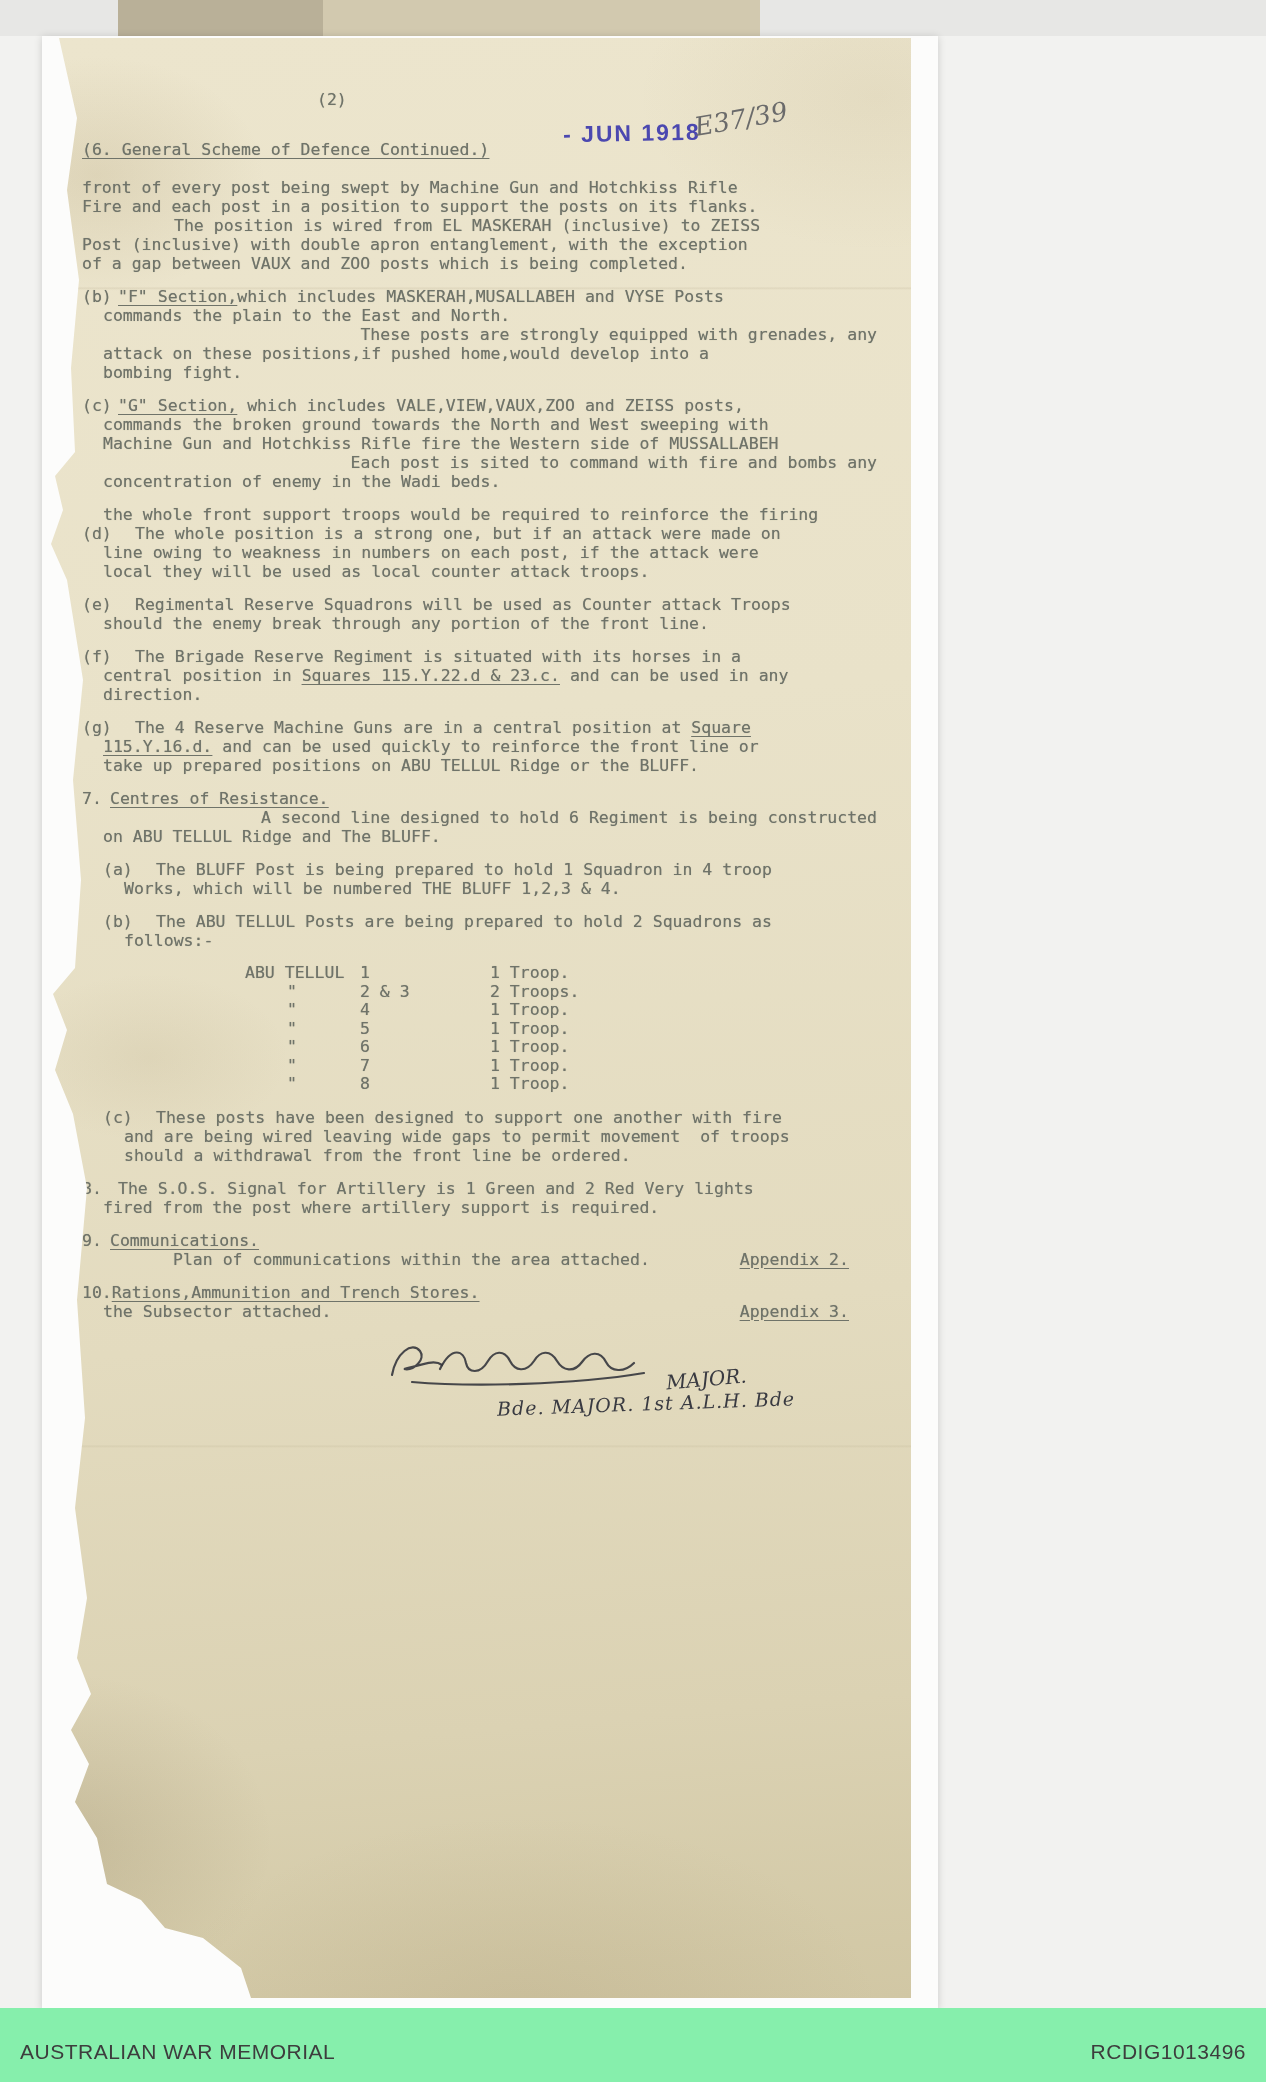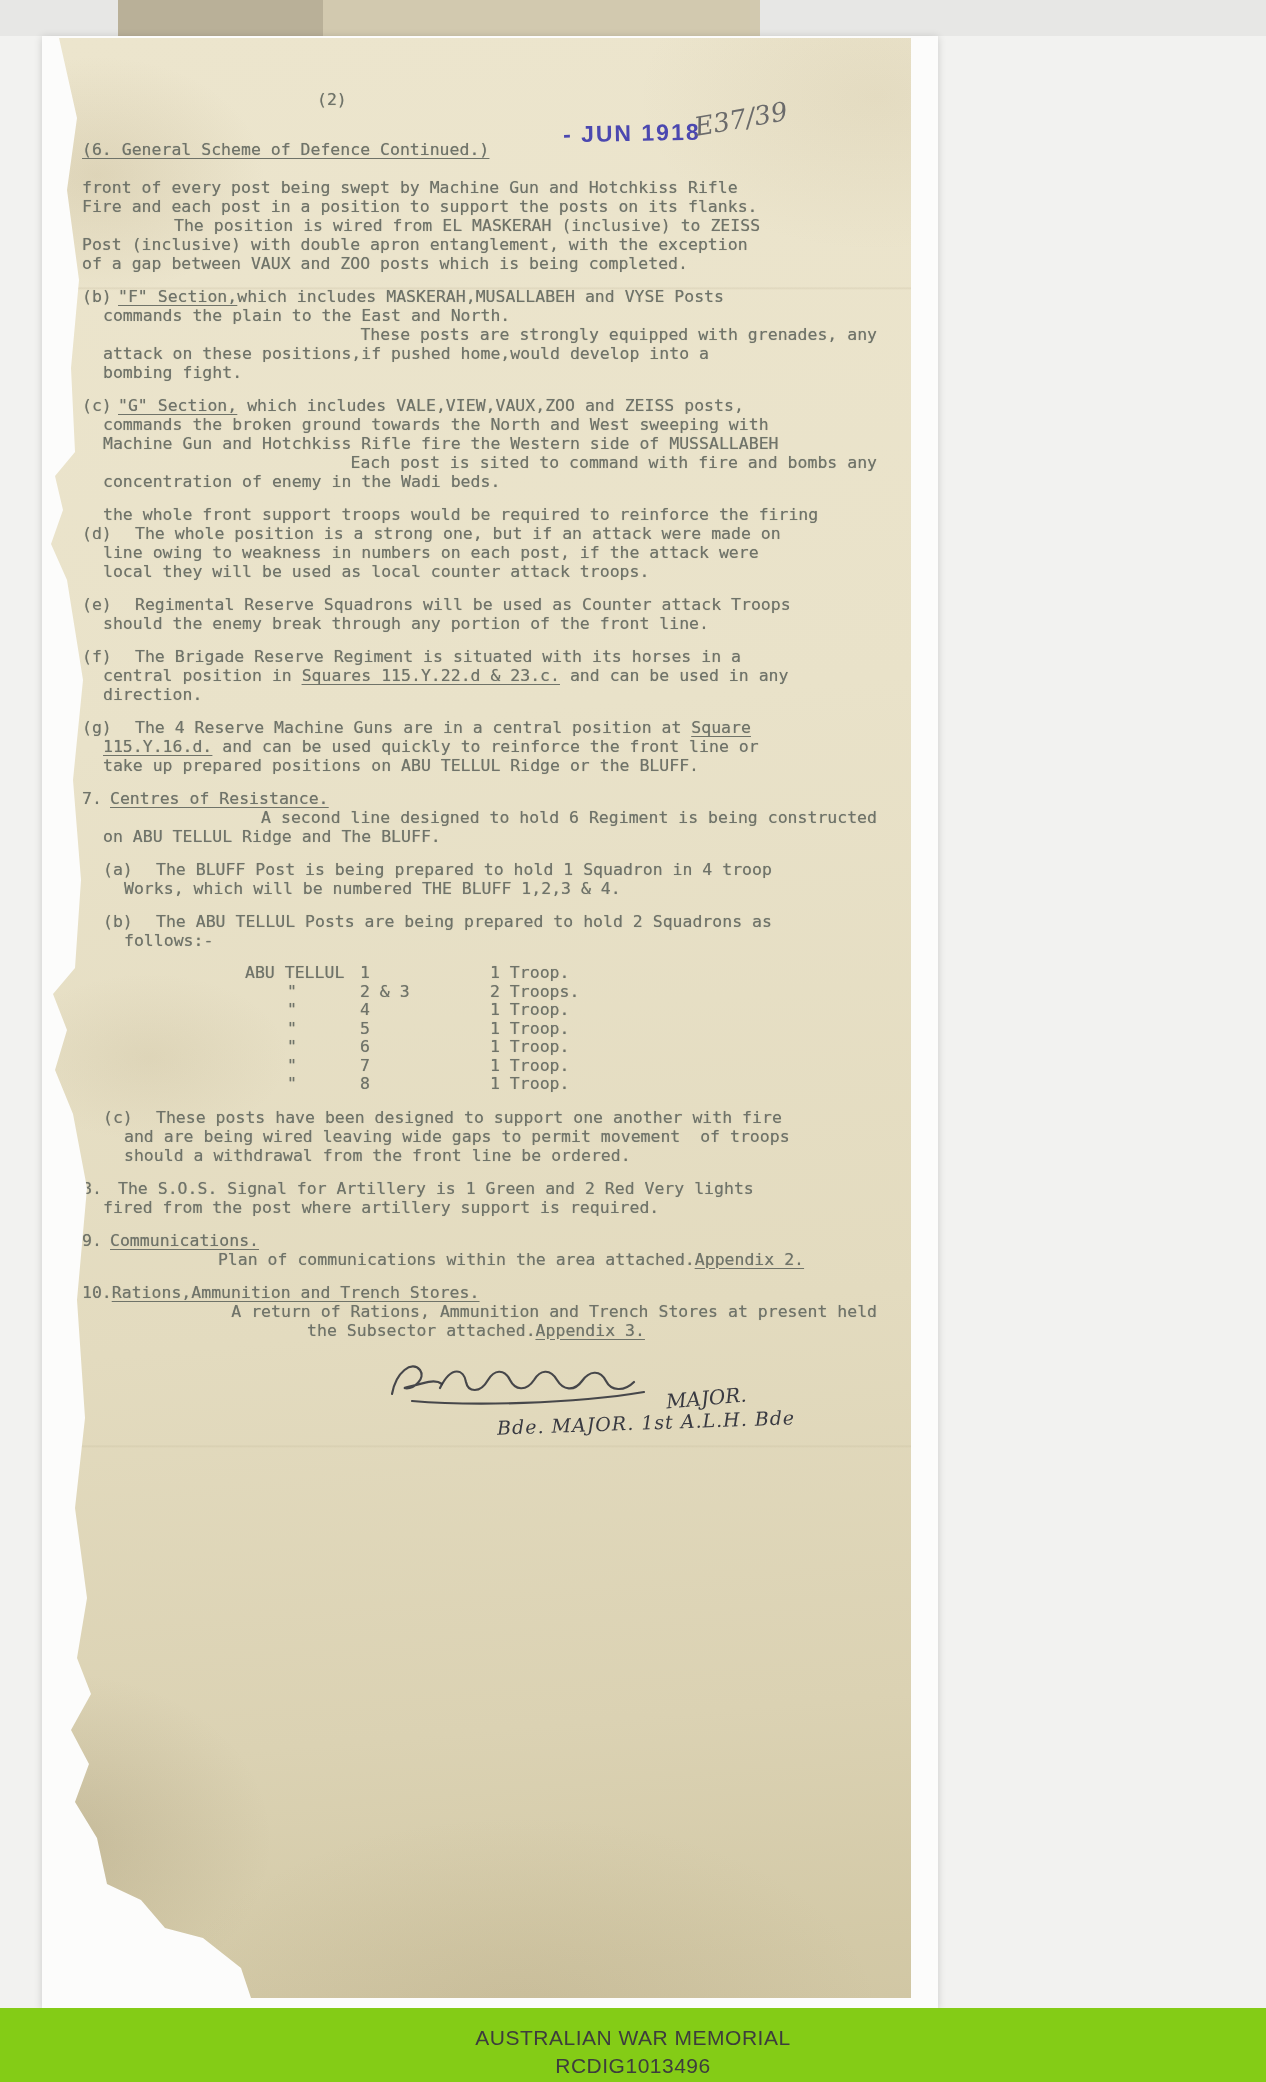--- a/index.html
+++ b/index.html
@@ -48,32 +48,32 @@
   .stamp{position:absolute;left:481px;top:-16px;font-family:"Liberation Sans",sans-serif;
          font-weight:bold;font-size:23px;color:#4b48b0;letter-spacing:2px;text-shadow:none;
          transform:rotate(-1deg);}
   .annotation{position:absolute;left:612px;top:-30px;font-family:"DejaVu Serif",serif;
               font-style:italic;font-size:26px;color:#6b6b6b;text-shadow:none;
               transform:rotate(-10deg);}
   .trow{padding-left:163px;line-height:18.5px;}
   .tc1{display:inline-block;width:115px;box-sizing:border-box;}
   .tc1.ditto{padding-left:42px;}
   .tc2{display:inline-block;width:130px;}
-  .apx-row{display:flex;justify-content:center;padding-right:28px;}
+  .apx-row{display:flex;justify-content:space-between;padding-right:28px;}
   .apx-row .body{padding-left:70px;}
   .sig-row{margin:12px 0 0 300px;display:flex;align-items:flex-end;gap:16px;}
   .scrawl{display:block;}
   .scrawl path{stroke:#35363d;stroke-width:2.2;fill:none;stroke-linecap:round;opacity:.9;}
   .hand{font-family:"DejaVu Serif",serif;font-style:italic;color:#393a41;text-shadow:none;}
   .rank{font-size:20px;transform:rotate(-5deg);}
   .caption{margin:4px 0 0 415px;font-size:19px;transform:rotate(-2deg);letter-spacing:1px;}
-  .footer{position:absolute;left:0;bottom:0;width:100%;height:74px;background:#84cc16;
+  .footer{position:absolute;left:0;bottom:0;width:100%;height:74px;background:#86efac;
           box-sizing:border-box;display:flex;justify-content:space-between;align-items:center;
           padding:18px 20px 4px;font-family:"Liberation Sans",sans-serif;font-size:21px;color:#3d3d3d;
-          letter-spacing:.5px;flex-direction:column;}
+          letter-spacing:.5px;}
 </style>
 </head>
 <body>
 
 <div class="top-gray"></div>
 <div class="top-strip"></div>
 <div class="backing"></div>
 
 <div class="paper">
   <div class="texture"></div>
@@ -175,21 +175,20 @@
     <div class="block sec">
       <div class="line first"><span class="lbl-num">9.</span><span class="u">Communications.</span></div>
       <div class="apx-row">
           <span class="body">Plan of communications within the area attached.</span>
           <span class="u">Appendix 2.</span>
         </div>
     </div>
 
     <div class="block sec">
       <div class="line first"><span class="lbl-num">10.</span><span class="u">Rations,Ammunition and Trench Stores.</span></div>
-      <div class="line pind">A return of Rations, Ammunition and Trench Stores at present held</div>
       <div class="apx-row">
           <span>the Subsector attached.</span>
           <span class="u">Appendix 3.</span>
         </div>
     </div>
 
     <div class="sig-row">
       <svg class="scrawl" width="268" height="54" viewBox="0 0 268 54">
         <path d="M10 40 C 14 18, 30 6, 38 16 C 44 24, 32 36, 22 34 C 40 30, 52 24, 60 30"></path>
         <path d="M58 34 C 70 10, 82 16, 84 28 C 86 38, 98 40, 106 26 C 112 16, 122 14, 128 26 C 133 36, 144 38, 152 26 C 158 16, 168 14, 175 26 C 181 36, 192 38, 200 27 C 207 17, 218 15, 224 27 C 229 37, 242 38, 252 28"></path>

